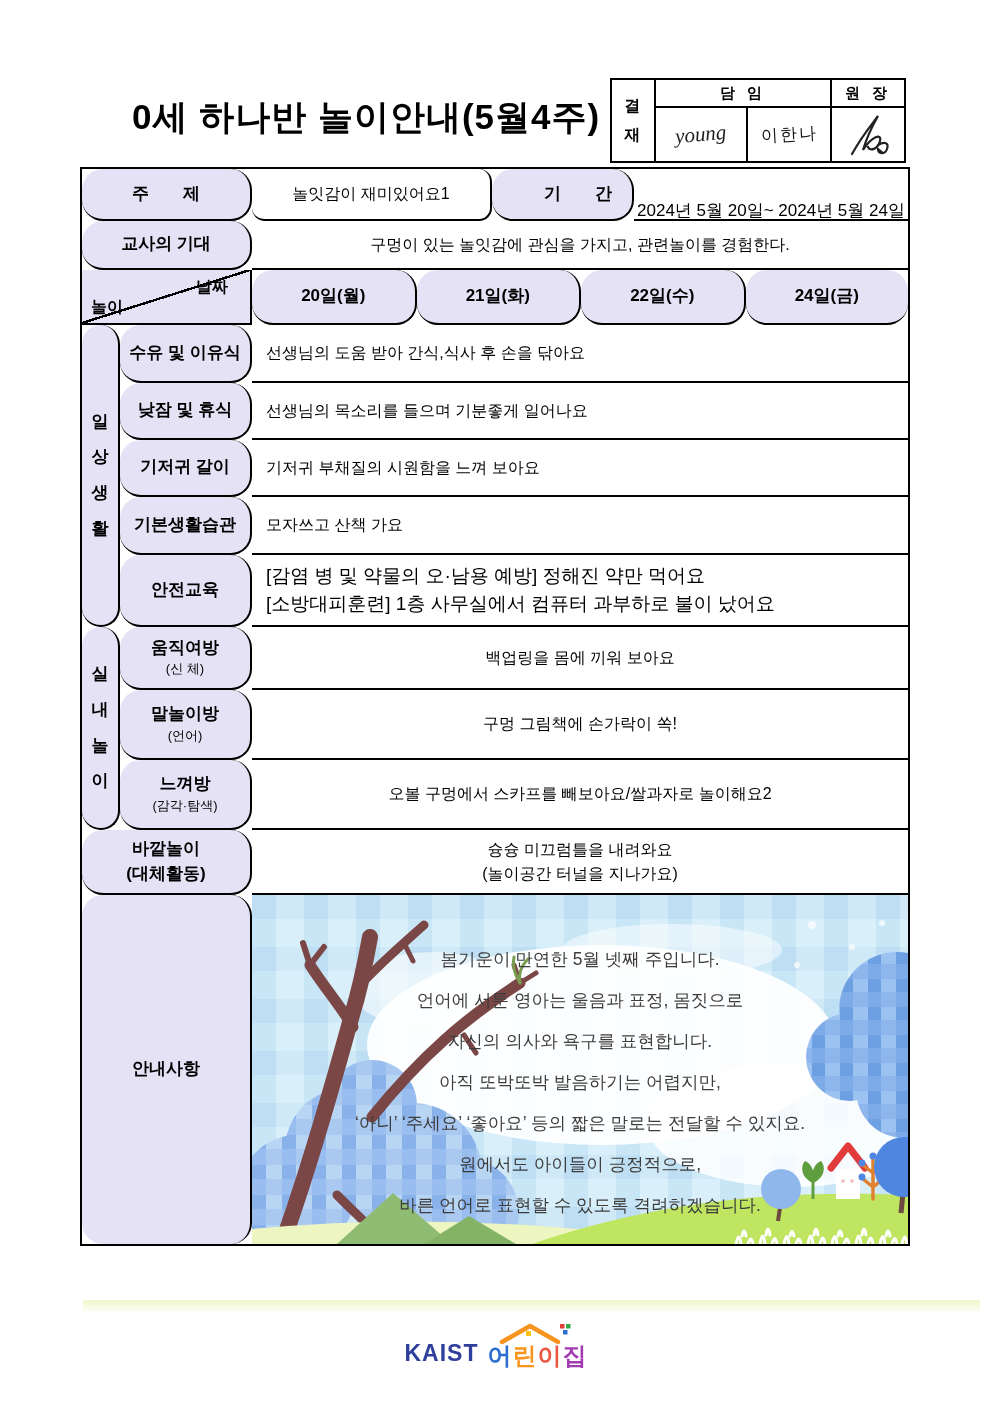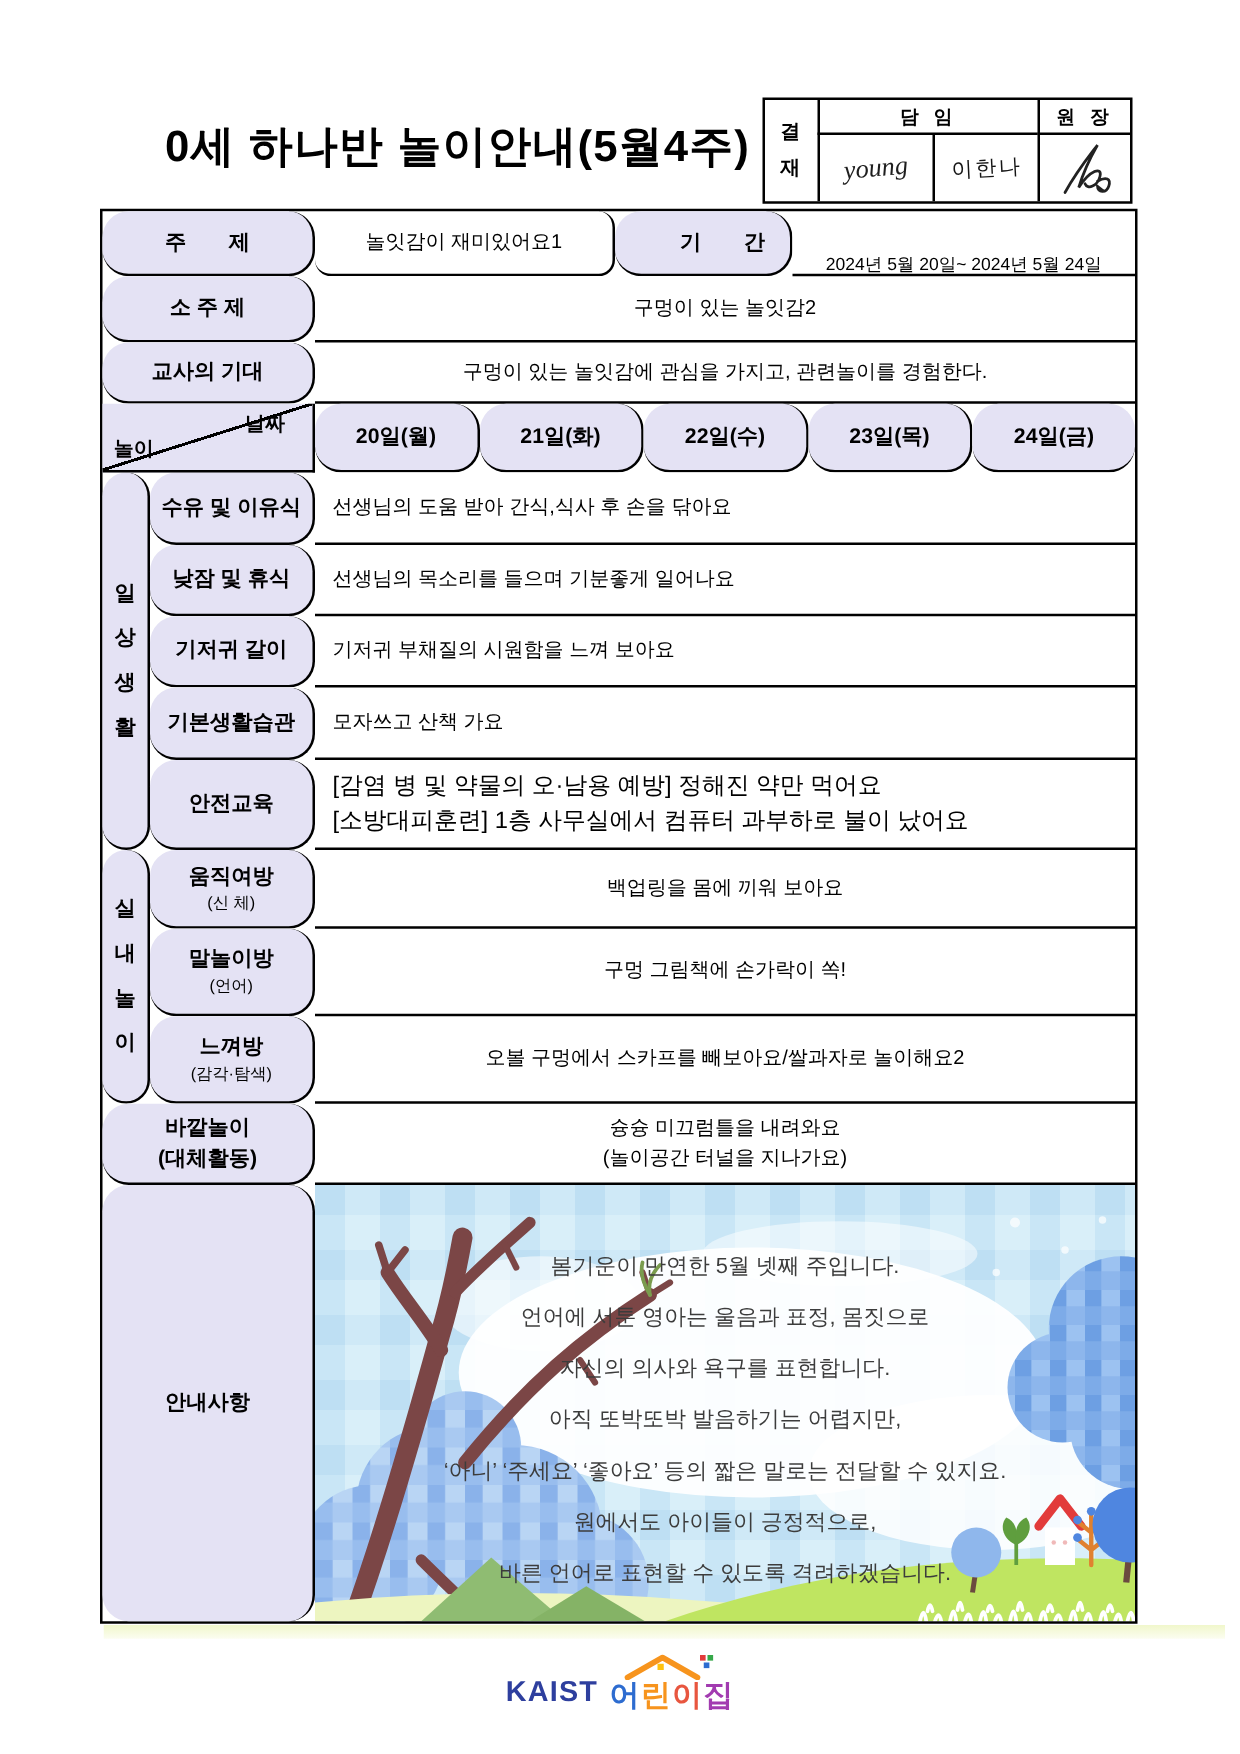--- a/index.html
+++ b/index.html
@@ -25,21 +25,21 @@
   .row, .grp { display:flex; }
   .c { border-right:2px solid #000; border-bottom:2px solid #000;
        display:flex; align-items:center; justify-content:center; text-align:center;
        font-size:16px; line-height:1.45; }
   .nr { border-right:none; } .nb { border-bottom:none; }
   .lav { background:var(--cell_fill, #e4e2f4);border-radius:21px; }
   .lbl { font-weight:700; font-size:17px; }
   .w170 { width:170px; } .w240 { width:240px;border-radius:13px; } .w142 { width:142px;padding-left:32px; } .w132 { width:132px; }
   .flex1 { flex:1 1 0; }
   .left { justify-content:flex-start; text-align:left; padding-left:14px; padding-right:10px; }
-  .small { font-size:14px;margin-top:35px; }
+  .small { font-size:17px;margin-top:35px; }
   .pre { white-space:pre-line; }
 
   
   .corner { position:relative; background:
       linear-gradient(to bottom right, rgba(0,0,0,0) calc(50% - 1.2px), #000 calc(50% - 1.2px), #000 calc(50% + 1.2px), rgba(0,0,0,0) calc(50% + 1.2px)),
       var(--cell_fill, #e4e2f4); }
   .corner .tr { position:absolute; top:5px; right:22px; font-weight:700; font-size:16px;margin-left:12px; }
   .corner .bl { position:absolute; bottom:5px; left:9px; font-weight:700; font-size:16px; }
 
   
@@ -92,39 +92,34 @@
 
   <div class="tbl">
 
     <div class="row" style="height:52px">
       <div class="c lav lbl w170">주　　제</div>
       <div class="c w240">놀잇감이 재미있어요1</div>
       <div class="c lav lbl w142">기　　간</div>
       <div class="c flex1 small nr">2024년 5월 20일~ 2024년 5월 24일</div>
     </div>
 
-    <div class="row" style="height:53px">
-      <div class="c lav lbl w170">소 주 제</div>
-      <div class="c flex1 nr">구멍이 있는 놀잇감2</div>
-    </div>
 
     <div class="row" style="height:49px">
       <div class="c lav lbl w170">교사의 기대</div>
       <div class="c flex1 nr">구멍이 있는 놀잇감에 관심을 가지고, 관련놀이를 경험한다.</div>
     </div>
 
     <div class="row" style="height:55px">
       <div class="c corner w170">
         <span class="tr">날짜</span>
         <span class="bl">놀이</span>
       </div>
       <div class="c lav lbl flex1">20일(월)</div>
       <div class="c lav lbl flex1">21일(화)</div>
       <div class="c lav lbl flex1">22일(수)</div>
-      <div class="c lav lbl flex1">23일(목)</div>
       <div class="c lav lbl flex1 nr">24일(금)</div>
     </div>
 
     <div class="grp" style="height:302px">
       <div class="c lav glab" style="height:100%">
         <span class="vtext">일상생활</span>
       </div>
       <div class="grows">
         <div class="row" style="height:58px">
           <div class="c lav lbl w132">수유 및 이유식</div>

